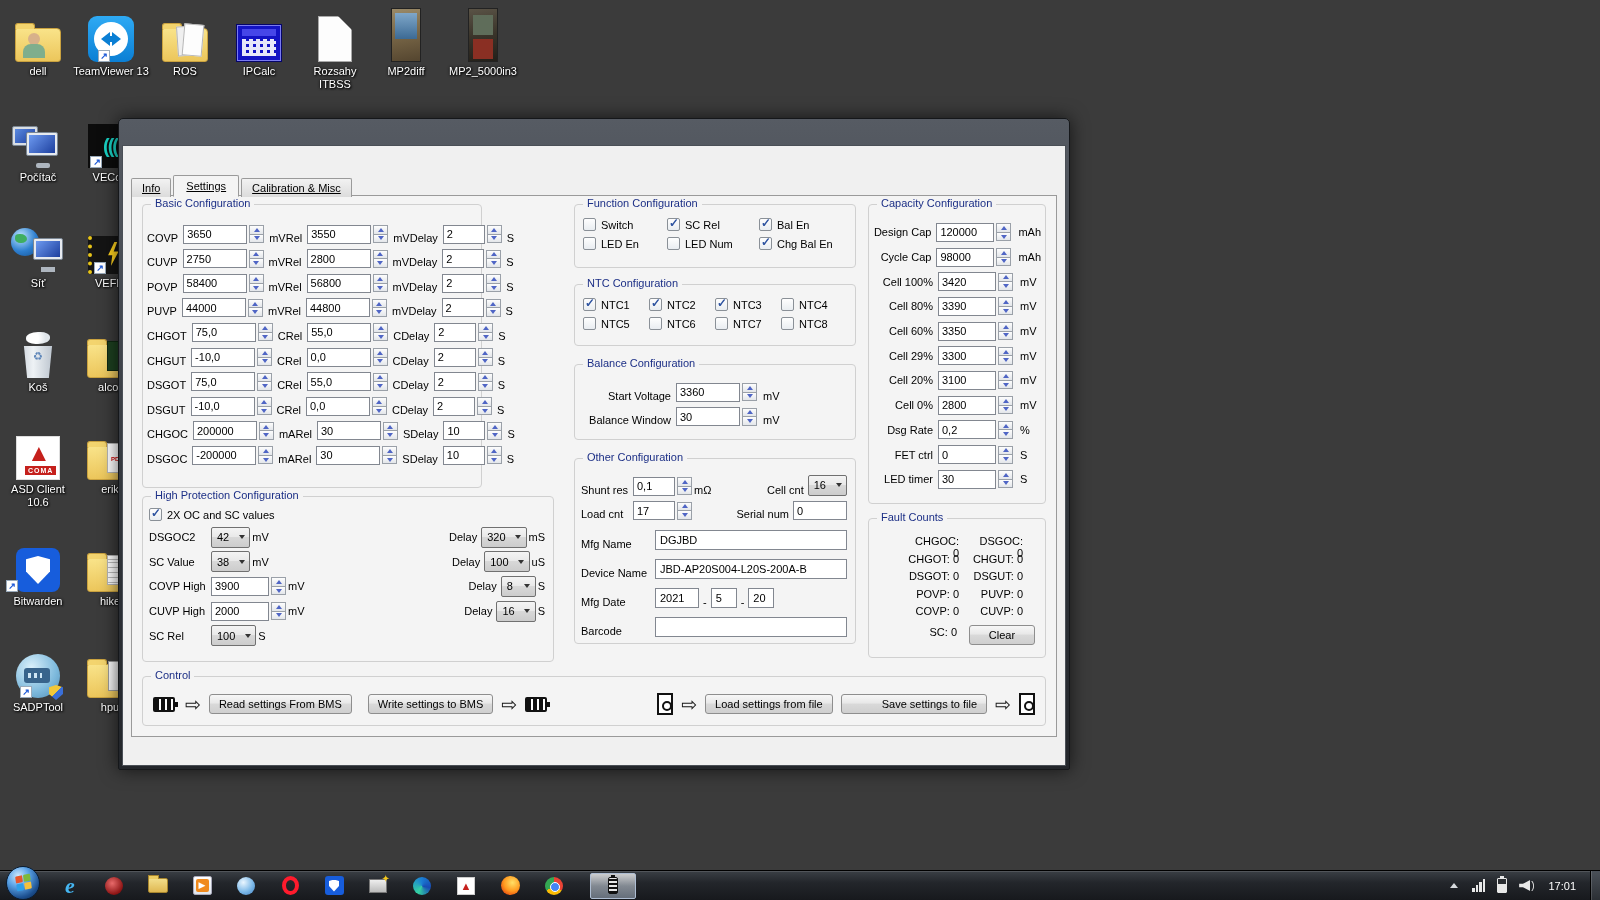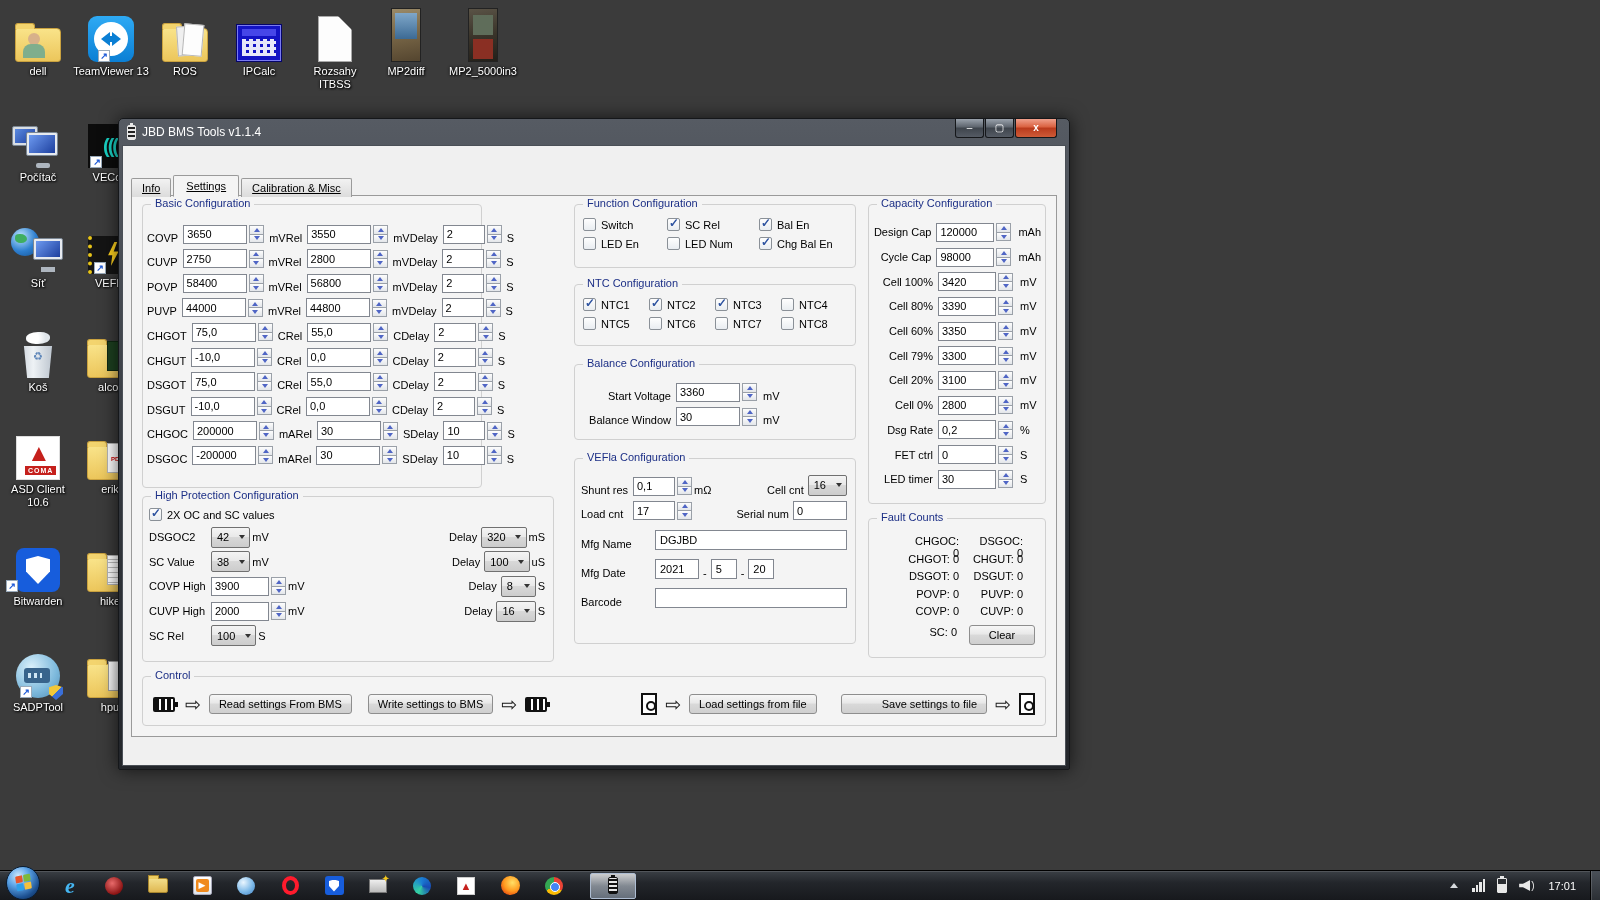--- a/index.html
+++ b/index.html
@@ -351,29 +351,20 @@
     <div class="glyph">
         <span class="fold">
           <span class="door"></span>
         </span>
       </div>
     <div class="dlabel">hpu</div>
   </div>
 </div>
 
 <div class="window">
-  <div class="titlebar">
-    <span class="tb-batt"></span>
-    <span>JBD BMS Tools v1.1.4</span>
-    <span class="winbtns">
-      <span class="wbtn">–</span>
-      <span class="wbtn">▢</span>
-      <span class="wbtn close">x</span>
-    </span>
-  </div>
   <div class="win-body">
     <div class="tabstrip">
       <span class="tab">Info</span>
       <span class="tab active">Settings</span>
       <span class="tab">Calibration &amp; Misc</span>
     </div>
 
     <div class="tabpage">
 
       <div class="group" style="left:10px;top:8px;width:340px;height:284px;">
@@ -1027,21 +1018,21 @@
                     <i class="ad"></i>
                   </b>
                 </span>
               </span>
             <span class="lab" style="margin-left:6px;">mV</span>
           </div>
         </div>
       </div>
 
       <div class="group" style="left:442px;top:262px;width:282px;height:186px;">
-        <span class="gtitle">VEFla Configuration</span>
+        <span class="gtitle">Other Configuration</span>
         <div style="padding:12px 8px 0 6px;">
           <div class="cfgrow">
             <span class="lab" style="width:52px;">Shunt res</span>
             <span class="si w44">
                 <input value="0,1" style="">
                 <span class="spin">
                   <b>
                     <i class="au"></i>
                   </b>
                   <b>
@@ -1070,20 +1061,24 @@
                     <i class="ad"></i>
                   </b>
                 </span>
               </span>
             <span class="lab" style="margin-left:auto;margin-right:4px;">Serial num</span>
             <input style="width: 54px; height: 19px; border: 1px solid rgb(130, 135, 144); font: 11px &quot;Liberation Sans&quot;, sans-serif; padding: 0px 3px;" value="0">
           </div>
           <div class="cfgrow" style="height:30px;">
             <span class="lab" style="width:74px;">Mfg Name</span>
             <input style="flex: 1 1 0%; height: 20px; border: 1px solid rgb(130, 135, 144); font: 11px &quot;Liberation Sans&quot;, sans-serif; padding: 0px 4px;" value="DGJBD">
+          </div>
+          <div class="cfgrow" style="height:29px;">
+            <span class="lab" style="width:74px;">Device Name</span>
+            <input style="flex: 1 1 0%; height: 20px; border: 1px solid rgb(130, 135, 144); font: 11px &quot;Liberation Sans&quot;, sans-serif; padding: 0px 4px;" value="JBD-AP20S004-L20S-200A-B">
           </div>
           <div class="cfgrow" style="height:29px;">
             <span class="lab" style="width:74px;">Mfg Date</span>
             <input style="width: 44px; height: 20px; border: 1px solid rgb(130, 135, 144); font: 11px &quot;Liberation Sans&quot;, sans-serif; padding: 0px 4px;" value="2021">
             <span class="lab" style="margin:0 4px;">-</span>
             <input style="width: 26px; height: 20px; border: 1px solid rgb(130, 135, 144); font: 11px &quot;Liberation Sans&quot;, sans-serif; padding: 0px 4px;" value="5">
             <span class="lab" style="margin:0 4px;">-</span>
             <input style="width: 26px; height: 20px; border: 1px solid rgb(130, 135, 144); font: 11px &quot;Liberation Sans&quot;, sans-serif; padding: 0px 4px;" value="20">
           </div>
           <div class="cfgrow" style="height:29px;">
@@ -1170,21 +1165,21 @@
                   </b>
                   <b>
                     <i class="ad"></i>
                   </b>
                 </span>
               </span>
     <span class="cu">mV</span>
   </div>
 
   <div class="caprow">
-    <span class="cl">Cell 79%</span>
+    <span class="cl">Cell 29%</span>
     <span class="si w60">
                 <input value="3300" style="">
                 <span class="spin">
                   <b>
                     <i class="au"></i>
                   </b>
                   <b>
                     <i class="ad"></i>
                   </b>
                 </span>
@@ -1309,21 +1304,21 @@
           <span class="ctl-batt"></span>
           <span class="ctl-arrow" style="margin:0 8px 0 10px;">⇨</span>
           <span class="btn">Read settings From BMS</span>
           <span class="btn" style="margin-left:16px;">Write settings to BMS</span>
           <span class="ctl-arrow" style="margin:0 8px;">⇨</span>
           <span class="ctl-batt"></span>
           <span style="flex:1;"></span>
           <span class="ctl-file"></span>
           <span class="ctl-arrow" style="margin:0 8px;">⇨</span>
           <span class="btn">Load settings from file</span>
-          <span class="btn" style="margin-left:24px;padding-left:40px;">Save settings to file</span>
+          <span class="btn" style="margin-left:8px;padding-left:40px;">Save settings to file</span>
           <span class="ctl-arrow" style="margin:0 8px;">⇨</span>
           <span class="ctl-file"></span>
         </div>
       </div>
     </div>
 
   </div>
 </div>
 
 <div class="taskbar">

